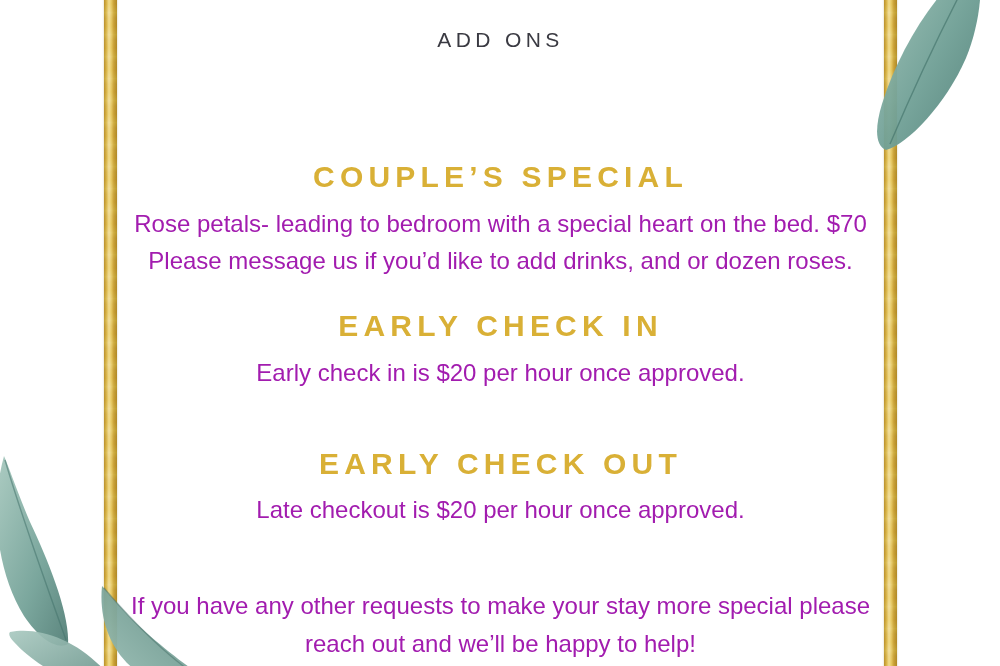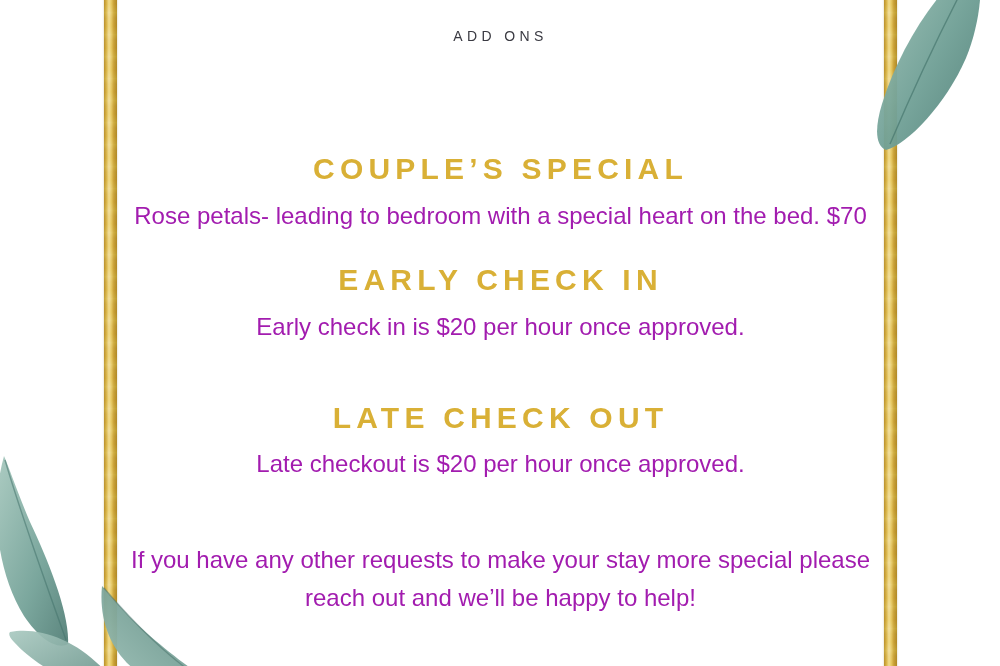--- a/index.html
+++ b/index.html
@@ -65,21 +65,21 @@
   .content {
     position: absolute;
     left: 117px;
     right: 116px;
     top: 0;
     bottom: 0;
     text-align: center;
   }
   .eyebrow {
     margin-top: 28px;
-    font-size: 14px;
+    font-size: 21px;
     letter-spacing: 4.4px;
     color: #3a3a42;
     font-weight: 400;
   }
   .section { margin-top: 44px; }
   .section:first-of-type { margin-top: 66px; }
 
   .sec-title {
     color: #d9b036;
     font-weight: 700;
@@ -166,32 +166,33 @@
   </div>
 
   <div class="content">
 
     <div class="eyebrow">ADD ONS</div>
 
     <div class="section s1">
       <h2 class="sec-title">COUPLE’S SPECIAL</h2>
       <p class="sec-body">
         <span class="line">Rose petals- leading to bedroom with a special heart on the bed. $70</span>
+        <span class="line">Please message us if you’d like to add drinks, and or dozen roses.</span>
       </p>
     </div>
 
     <div class="section s2">
       <h2 class="sec-title">EARLY CHECK IN</h2>
       <p class="sec-body">
         <span class="line">Early check in is $20 per hour once approved.</span>
       </p>
     </div>
 
     <div class="section s3">
-      <h2 class="sec-title">LATE CHECK OUT</h2>
+      <h2 class="sec-title">EARLY CHECK OUT</h2>
       <p class="sec-body">
         <span class="line">Late checkout is $20 per hour once approved.</span>
       </p>
     </div>
 
     <div class="section s4">
       <p class="sec-body">
         <span class="line">If you have any other requests to make your stay more special please</span>
         <span class="line">reach out and we’ll be happy to help!</span>
       </p>

